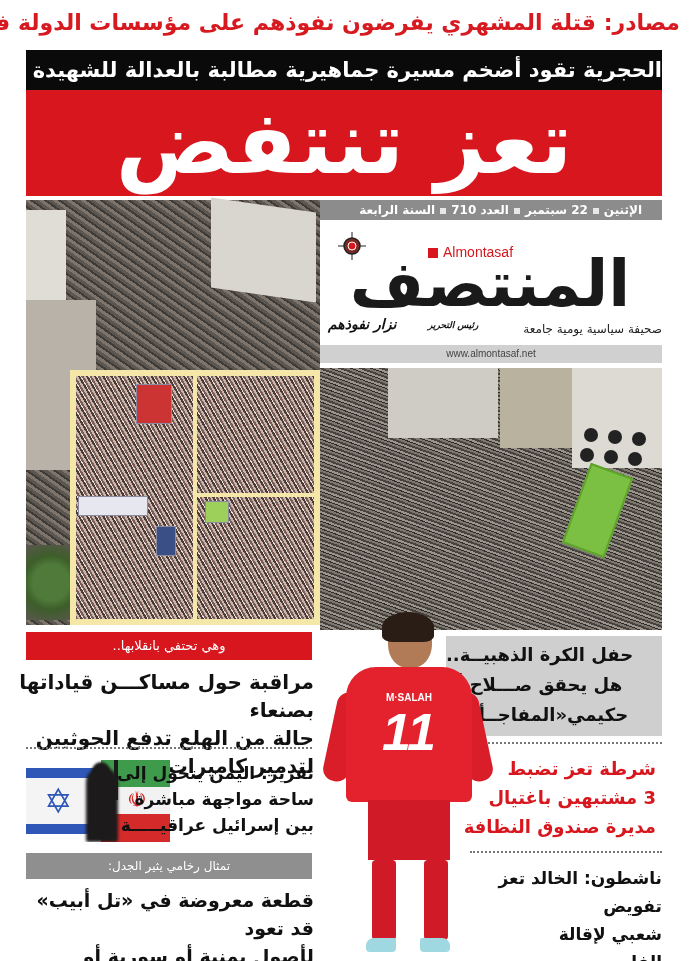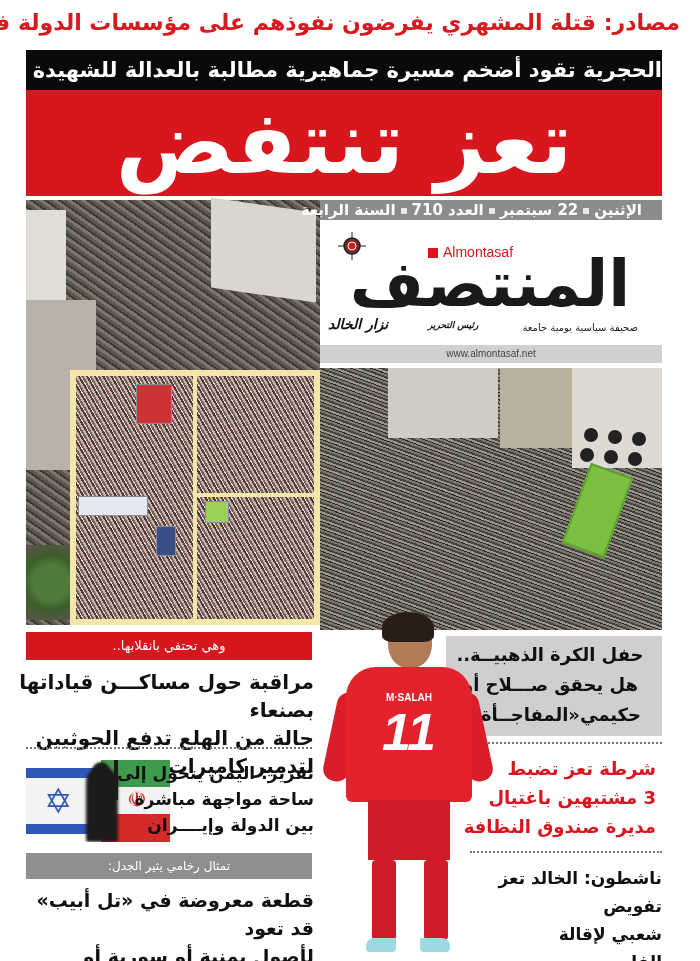--- a/index.html
+++ b/index.html
@@ -36,28 +36,28 @@
 
   .photo-right { left: 320px; top: 368px; width: 342px; height: 262px; background:
       repeating-linear-gradient(20deg, #46423e 0 2px, #7c766f 2px 4px, #2e2b28 4px 5px, #9a948c 5px 7px), #65605a; }
   .photo-right .roof1 { left: 68px; top: 0; width: 110px; height: 70px; background: #cfccc6; }
   .photo-right .roof2 { left: 180px; top: 0; width: 72px; height: 80px; background: #b9b29f; }
   .photo-right .roof3 { left: 252px; top: 0; width: 90px; height: 100px; background: #dddad4; }
   .photo-right .hole { position: absolute; width: 14px; height: 14px; border-radius: 50%; background: #222; }
   .photo-right .sign { left: 255px; top: 100px; width: 45px; height: 85px; background: #7cc043; transform: rotate(20deg); border: 2px solid #5ea32c; }
 
   
-  .datebar { left: 320px; top: 200px; width: 342px; height: 36px; background: #8c8c8c; color: #ffffff; font-size: 15px; font-weight: 700; line-height: 20px; text-align: right; padding-right: 20px; white-space: nowrap; }
+  .datebar { left: 320px; top: 200px; width: 342px; height: 36px; background: #8c8c8c; color: #ffffff; font-size: 12px; font-weight: 700; line-height: 20px; text-align: right; padding-right: 20px; white-space: nowrap; }
   .datebar .sq { display: inline-block; width: 6px; height: 6px; background: #e8e8e8; margin: 0 5px; vertical-align: middle; }
   .masthead { left: 320px; top: 220px; width: 342px; height: 118px; background: #ffffff; }
   .logo-en { left: 108px; top: 24px; color: #d8161e; font-family: "Liberation Sans", sans-serif; font-size: 14px; direction: ltr; white-space: nowrap; }
   .logo-en .sq { display: inline-block; width: 10px; height: 10px; background: #d8161e; margin-right: 5px; vertical-align: -1px; }
   .logo-ar { left: 0px; top: 30px; width: 340px; height: 68px; color: #1a1a1a; font-weight: 900; font-size: 64px; line-height: 68px; text-align: center; letter-spacing: -2px; }
   .target { left: 18px; top: 12px; width: 28px; height: 28px; }
-  .tagline { right: 24px; top: 102px; color: #222; font-size: 10px; }
+  .tagline { right: 0; top: 102px; color: #222; font-size: 12px; }
   .editor-lbl { left: 80px; top: 100px; color: #111; font-size: 9px; font-weight: 700; font-style: italic; margin-left: 28px; }
   .editor-name { left: 8px; top: 96px; color: #111; font-family: "DejaVu Serif", serif; font-size: 14px; font-style: italic; font-weight: 700; }
   .urlbar { left: 320px; top: 345px; width: 342px; height: 18px; background: #d0d0d0; color: #444; font-family: "Liberation Sans", sans-serif; font-size: 10px; line-height: 18px; text-align: center; direction: ltr; }
 
   
   .redstrap { left: 26px; top: 632px; width: 286px; height: 28px; background: #d8161e; color: #ffffff; font-size: 13px; line-height: 28px; text-align: center; }
   .h-left1 { left: 18px; top: 668px; width: 296px; color: #111; font-weight: 900; font-size: 20px; line-height: 28px; text-align: right; letter-spacing: -0.5px; }
   .dots { border-top: 2px dotted #777; height: 0; }
   .dots1 { left: 26px; top: 747px; width: 286px; }
   .flag-img { left: 26px; top: 760px; width: 144px; height: 82px; overflow: hidden; }
@@ -67,21 +67,21 @@
   .emblem { position: absolute; left: 100px; top: 29px; font-size: 22px; color: #d52a2a; line-height: 22px; }
   .soldier { position: absolute; left: 60px; top: 8px; width: 32px; height: 74px; background: #1c1a1a; border-radius: 14px 14px 2px 2px; filter: blur(1.5px); }
   .soldier-head { position: absolute; left: 66px; top: 2px; width: 18px; height: 18px; border-radius: 50%; background: #1c1a1a; filter: blur(1px); }
   .rifle { position: absolute; left: 88px; top: 0; width: 4px; height: 40px; background: #1c1a1a; }
   .h-left2 { left: 170px; top: 760px; width: 144px; color: #111; font-weight: 900; font-size: 17px; line-height: 26px; text-align: right; white-space: nowrap; }
   .graystrap { left: 26px; top: 853px; width: 286px; height: 26px; background: #8f8f8f; color: #ffffff; font-size: 12px; line-height: 26px; text-align: center; }
   .h-left3 { left: 18px; top: 886px; width: 296px; color: #111; font-weight: 900; font-size: 19px; line-height: 28px; text-align: right; letter-spacing: -0.5px; }
 
   
   .graybox { left: 446px; top: 636px; width: 216px; height: 100px; background: #cfcfcf; }
-  .h-right1 { left: 446px; top: 640px; width: 208px; color: #111; font-weight: 900; font-size: 18px; line-height: 30px; text-align: center; }
+  .h-right1 { left: 446px; top: 640px; width: 208px; color: #111; font-weight: 900; font-size: 18px; line-height: 30px; text-align: left; }
   .dots2 { left: 484px; top: 742px; width: 178px; }
   .h-right2 { left: 450px; top: 754px; width: 206px; color: #d8161e; font-weight: 900; font-size: 18px; line-height: 29px; text-align: right; }
   .dots3 { left: 470px; top: 851px; width: 192px; }
   .h-right3 { left: 456px; top: 864px; width: 206px; color: #111; font-weight: 900; font-size: 17px; line-height: 28px; text-align: right; }
 
   
   .player { left: 320px; top: 612px; width: 160px; height: 349px; }
   .p-head { left: 68px; top: 4px; width: 44px; height: 52px; border-radius: 50% 50% 45% 45%; background: #b07b56; }
   .p-hair { left: 62px; top: 0; width: 52px; height: 30px; border-radius: 50% 50% 20% 20%; background: #2a1d15; }
   .p-shirt { left: 26px; top: 55px; width: 126px; height: 135px; background: #e3222d; border-radius: 30px 30px 6px 6px; }
@@ -131,21 +131,21 @@
   <svg class="abs target" viewBox="0 0 28 28">
     <line x1="14" y1="0" x2="14" y2="28" stroke="#222" stroke-width="1"></line>
     <line x1="0" y1="14" x2="28" y2="14" stroke="#222" stroke-width="1"></line>
     <circle cx="14" cy="14" r="8" fill="#7a2a22" stroke="#222" stroke-width="1.5"></circle>
     <circle cx="14" cy="14" r="4" fill="#d8161e" stroke="#fff" stroke-width="1"></circle>
   </svg>
   <div class="abs logo-en"><span class="sq"></span><span>Almontasaf</span></div>
   <div class="abs logo-ar">المنتصف</div>
   <div class="abs tagline">صحيفة سياسية يومية جامعة</div>
   <div class="abs editor-lbl">رئيس التحرير</div>
-  <div class="abs editor-name">نزار الخالد</div>
+  <div class="abs editor-name">نزار نفوذهم</div>
 </div>
 <div class="abs urlbar">www.almontasaf.net</div>
 
 <div class="abs photo-right">
   <div class="abs roof1"></div>
   <div class="abs roof2"></div>
   <div class="abs roof3">
     <div class="hole" style="left:12px;top:60px;"></div>
     <div class="hole" style="left:36px;top:62px;"></div>
     <div class="hole" style="left:60px;top:64px;"></div>
@@ -170,21 +170,21 @@
   <div class="flag-irn">
       <span class="emblem" style="left:26px;">☫</span>
     </div>
   <div class="soldier-head"></div>
   <div class="soldier"></div>
   <div class="rifle"></div>
 </div>
 <div class="abs h-left2">
   <div>تقرير: اليمن يتحول إلى</div>
   <div>ساحة مواجهة مباشرة</div>
-  <div>بين الدولة وإيــــران</div>
+  <div>بين إسرائيل عراقيـــــة</div>
 </div>
 
 <div class="abs graystrap">تمثال رخامي يثير الجدل:</div>
 <div class="abs h-left3">
   <div>قطعة معروضة في «تل أبيب» قد تعود</div>
   <div>لأصول يمنية أو سورية أو عراقيـــــة</div>
 </div>
 
 <div class="abs graybox"></div>
 <div class="abs h-right1">

